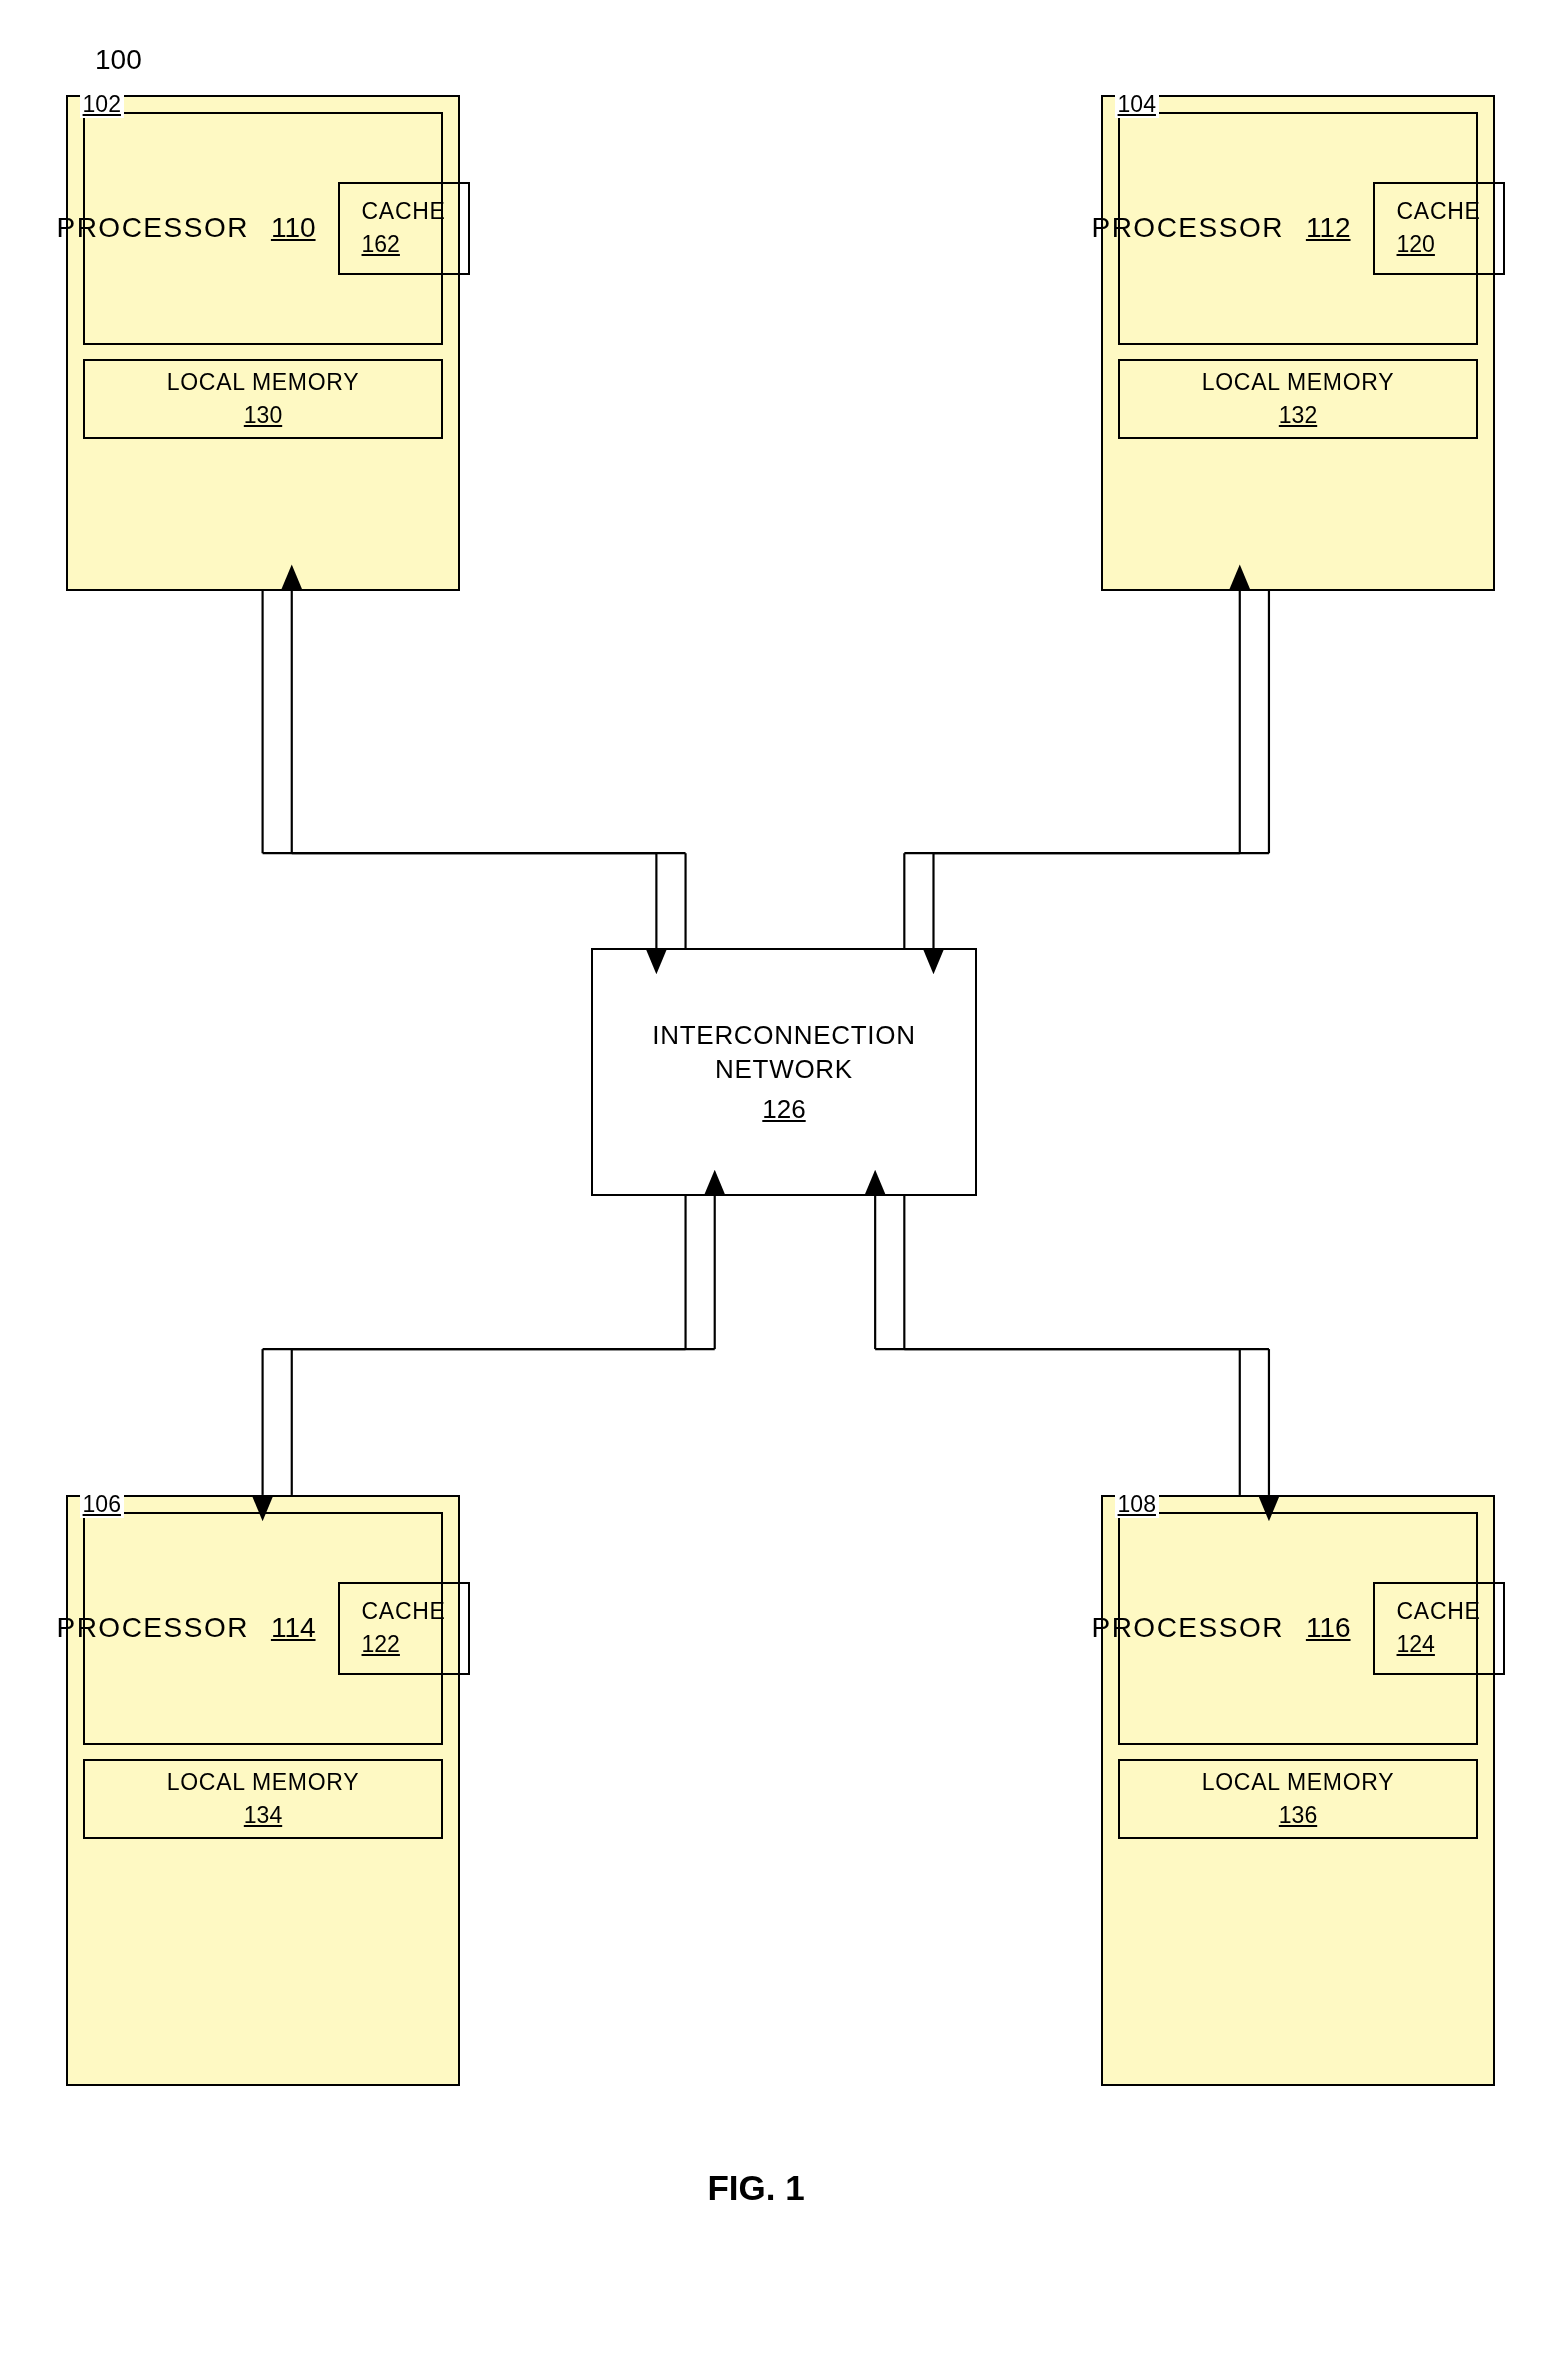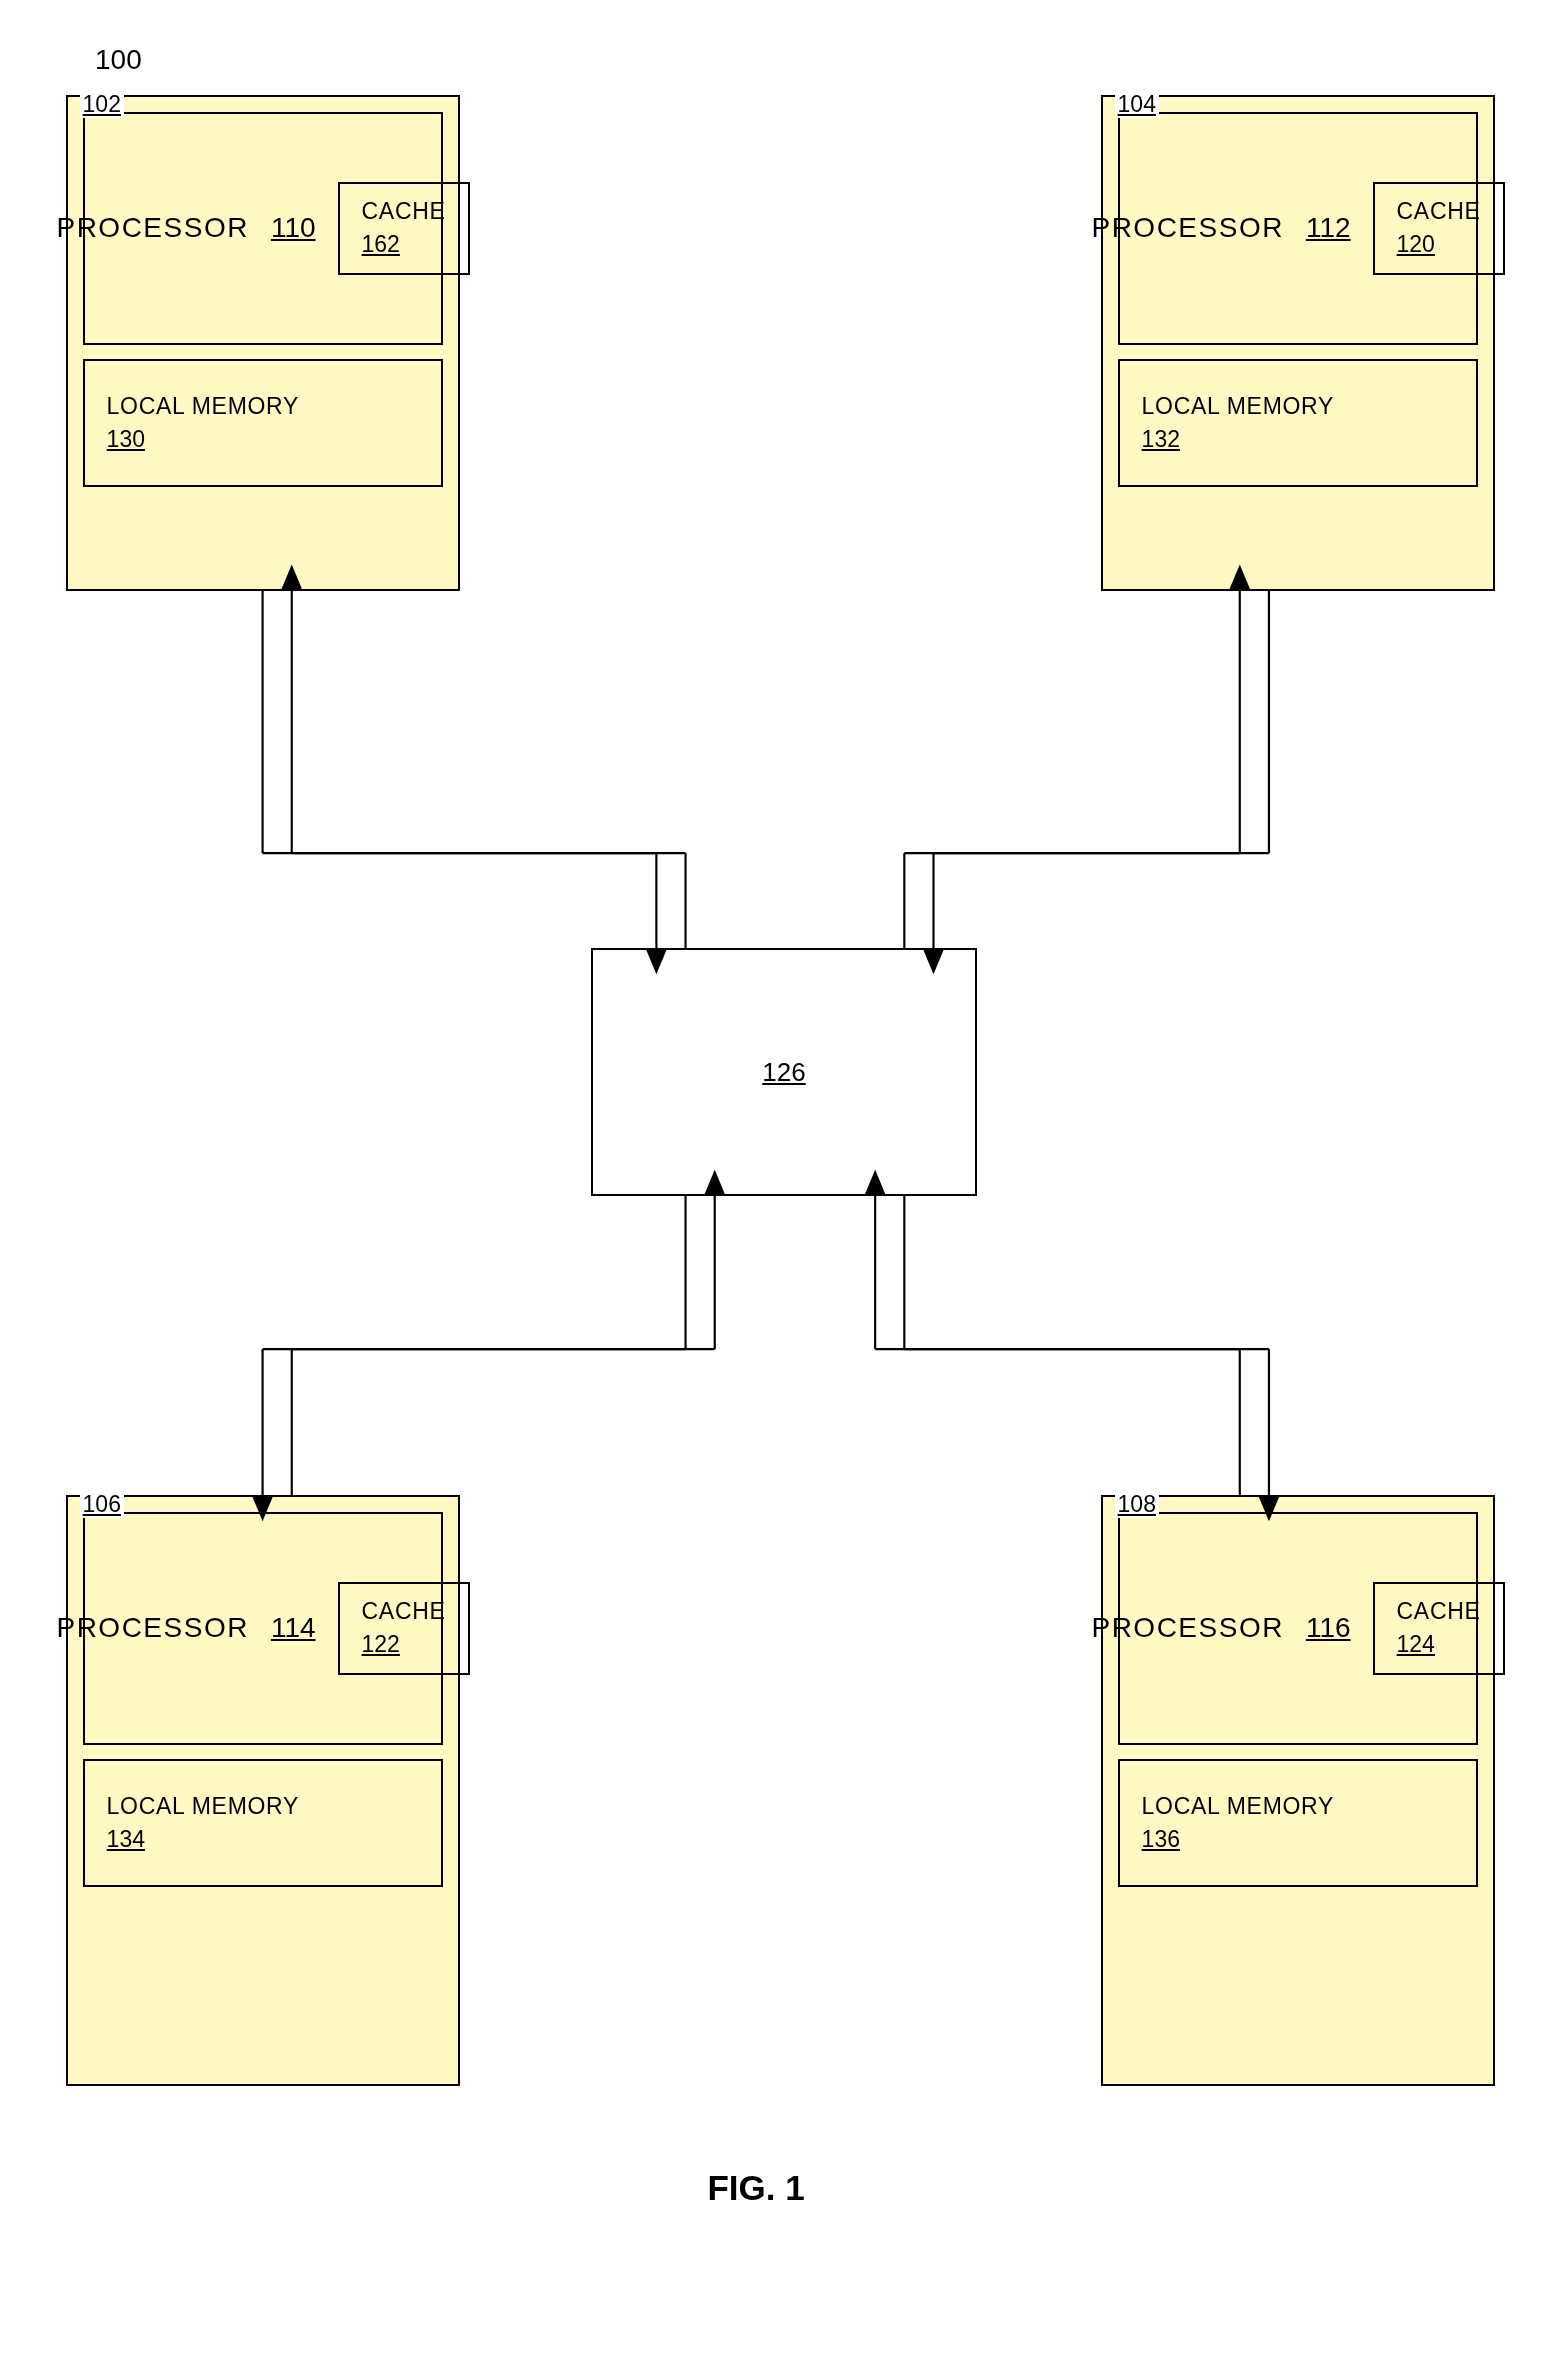--- a/index.html
+++ b/index.html
@@ -93,24 +93,24 @@
     }
 
     .cache-num {
       font-size: 23px;
       text-decoration: underline;
     }
 
     
     .mem-box {
       border: 2.2px solid #000;
-      padding: 32px 22px;
+      padding: 8px 22px;
       display: flex;
       flex-direction: column;
-      align-items: flex-start;
+      align-items: center;
       gap: 5.8px;
     }
 
     .mem-title {
       font-size: 23px;
       letter-spacing: 0.7px;
     }
 
     .mem-num {
       font-size: 23px;
@@ -200,20 +200,24 @@
         <span class="cache-num">120</span>
       </div>
     </div>
     <div class="mem-box">
       <span class="mem-title">LOCAL MEMORY</span>
       <span class="mem-num">132</span>
     </div>
   </div>
 
   <div class="network-box" style="top:948px; left:591px; width:386px; height:248px;">
+    <span class="network-title">
+      <span>INTERCONNECTION</span><br>
+      <span>NETWORK</span>
+    </span>
     <span class="network-num">126</span>
   </div>
 
   <div class="node-box" style="top:1495px; left:66px; width:394px; height:591px;">
     <span class="node-label">
       <span class="node-label-underline">106</span>
     </span>
     <div class="processor-box">
       <span class="processor-title">PROCESSOR</span>
       <span class="processor-num">114</span>

